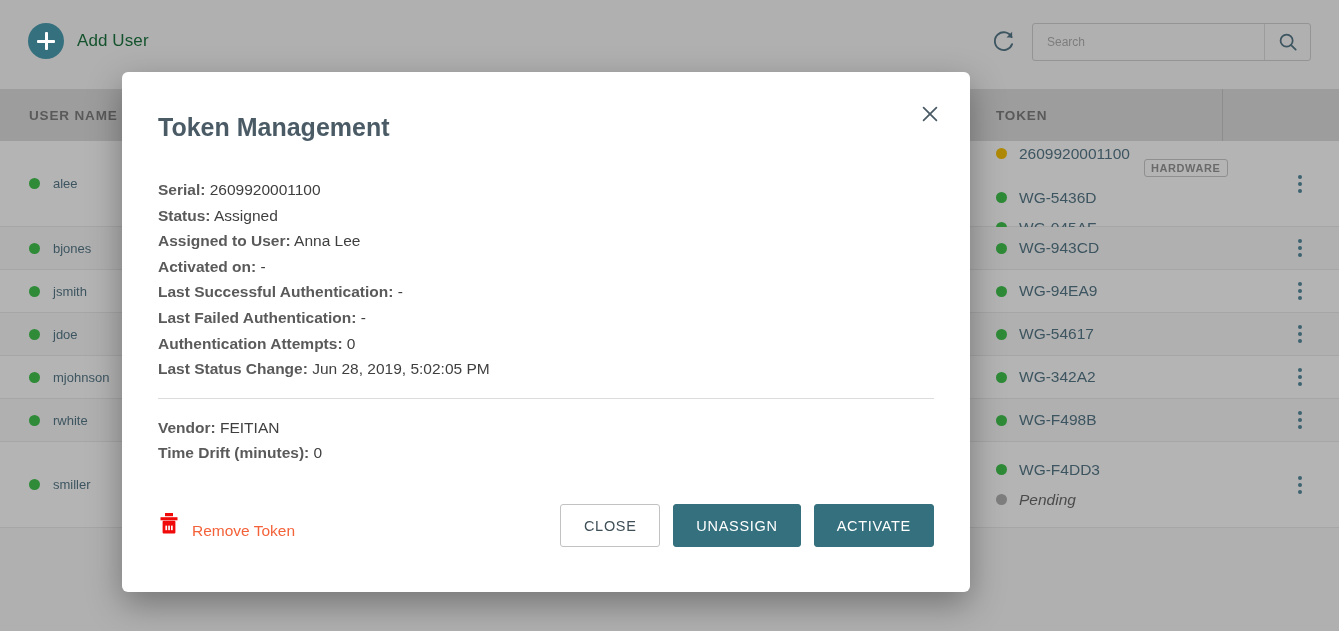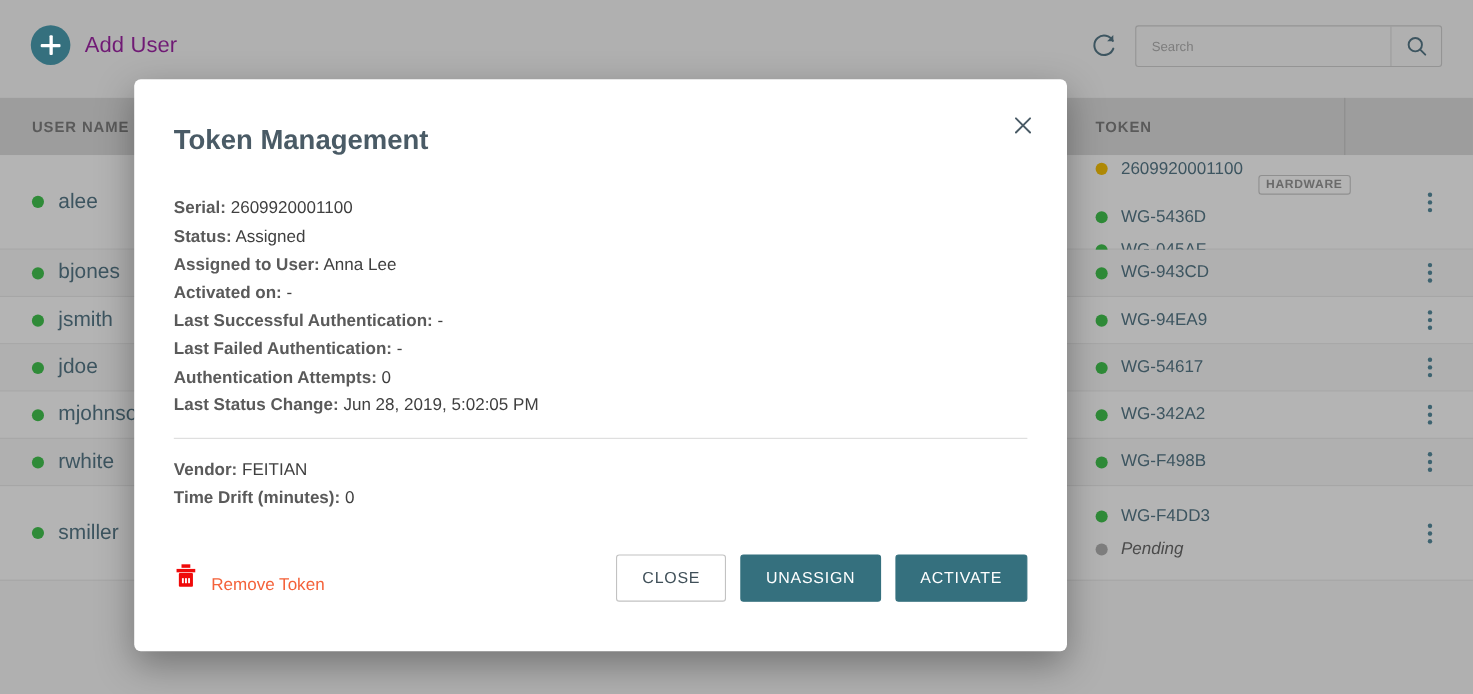--- a/index.html
+++ b/index.html
@@ -28,21 +28,21 @@
   .plus-circle {
     width: 36px; height: 36px; border-radius: 50%;
     background: #35707e; position: relative; flex: none;
   }
   .plus-circle::before, .plus-circle::after {
     content: ""; position: absolute; background: #fff; border-radius: 1px;
   }
   .plus-circle::before { left: 9px; top: 16.5px; width: 18px; height: 3px; }
   .plus-circle::after  { top: 9px; left: 16.5px; height: 18px; width: 3px; }
   #add-user-label {
-    font-size: 20px; color: #701a75; letter-spacing: .1px;
+    font-size: 17px; color: #14532d; letter-spacing: .1px;
   }
 
   #refresh-btn {
     position: absolute; left: 990px; top: 29px;
     width: 26px; height: 26px; cursor: pointer;
   }
   #search-box {
     position: absolute; left: 1032px; top: 23px;
     width: 279px; height: 38px;
     border: 1px solid #949494;
@@ -85,21 +85,21 @@
   }
   .row.alt { background: #b0b0b0; }
   .row .user-cell {
     position: absolute; left: 29px; top: 0; height: 100%;
     display: flex; align-items: center; gap: 13px;
   }
   .dot { width: 11px; height: 11px; border-radius: 50%; flex: none; }
   .dot.green { background: #2f8b38; }
   .dot.amber { background: #b08a06; }
   .dot.grey  { background: #7e7e7e; }
-  .user-name { font-size: 19px; color: #3d5560; }
+  .user-name { font-size: 13px; color: #3d5560; }
 
   .row .token-cell {
     position: absolute; left: 996px; top: 0; height: 100%;
     display: flex; flex-direction: column; justify-content: center; gap: 12px;
     padding: 0;
   }
   .token-line { display: flex; align-items: center; gap: 12px; }
   .token-name { font-size: 15.5px; color: #3d5560; }
   .token-name.pending { font-style: italic; color: #4b4b4b; }
   .hw-badge {

